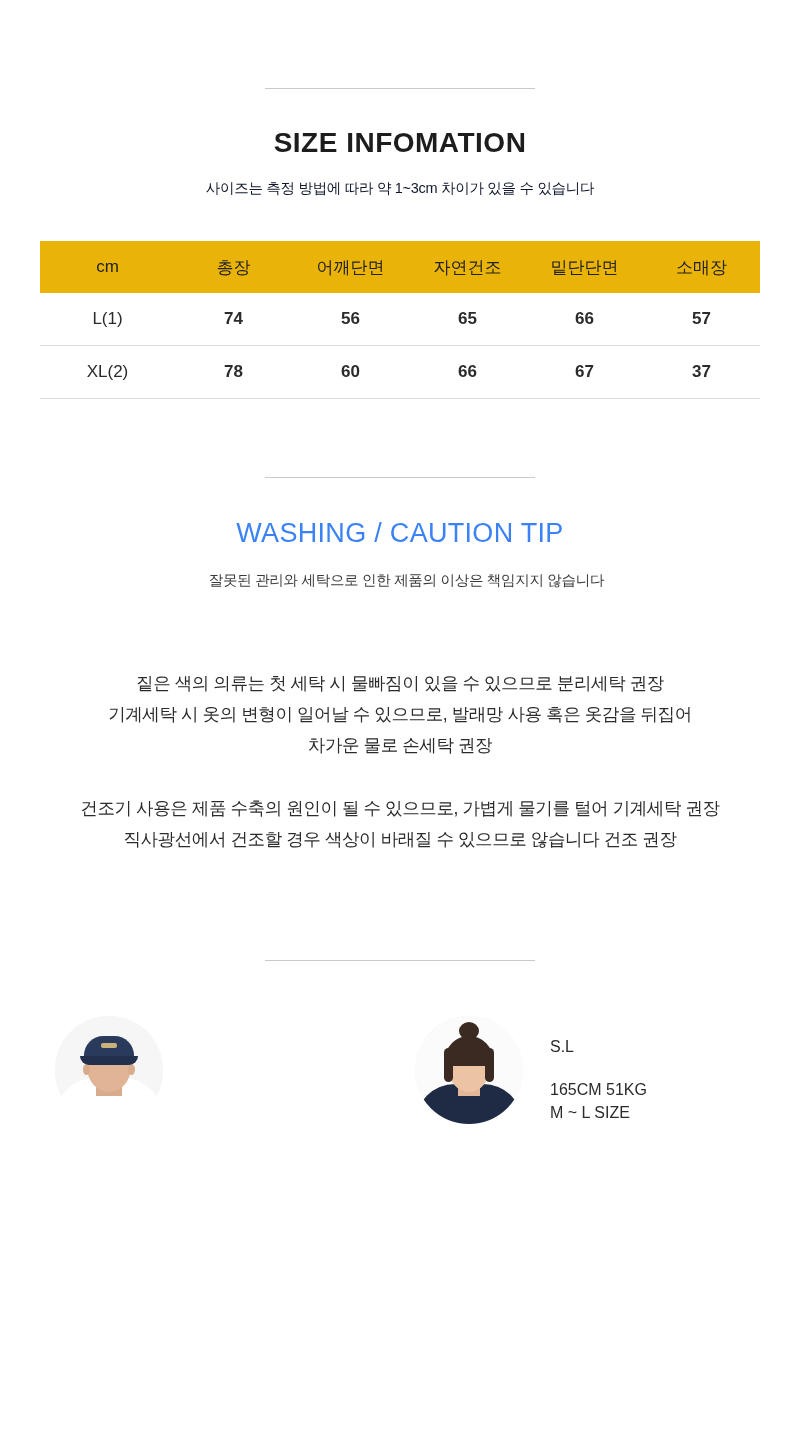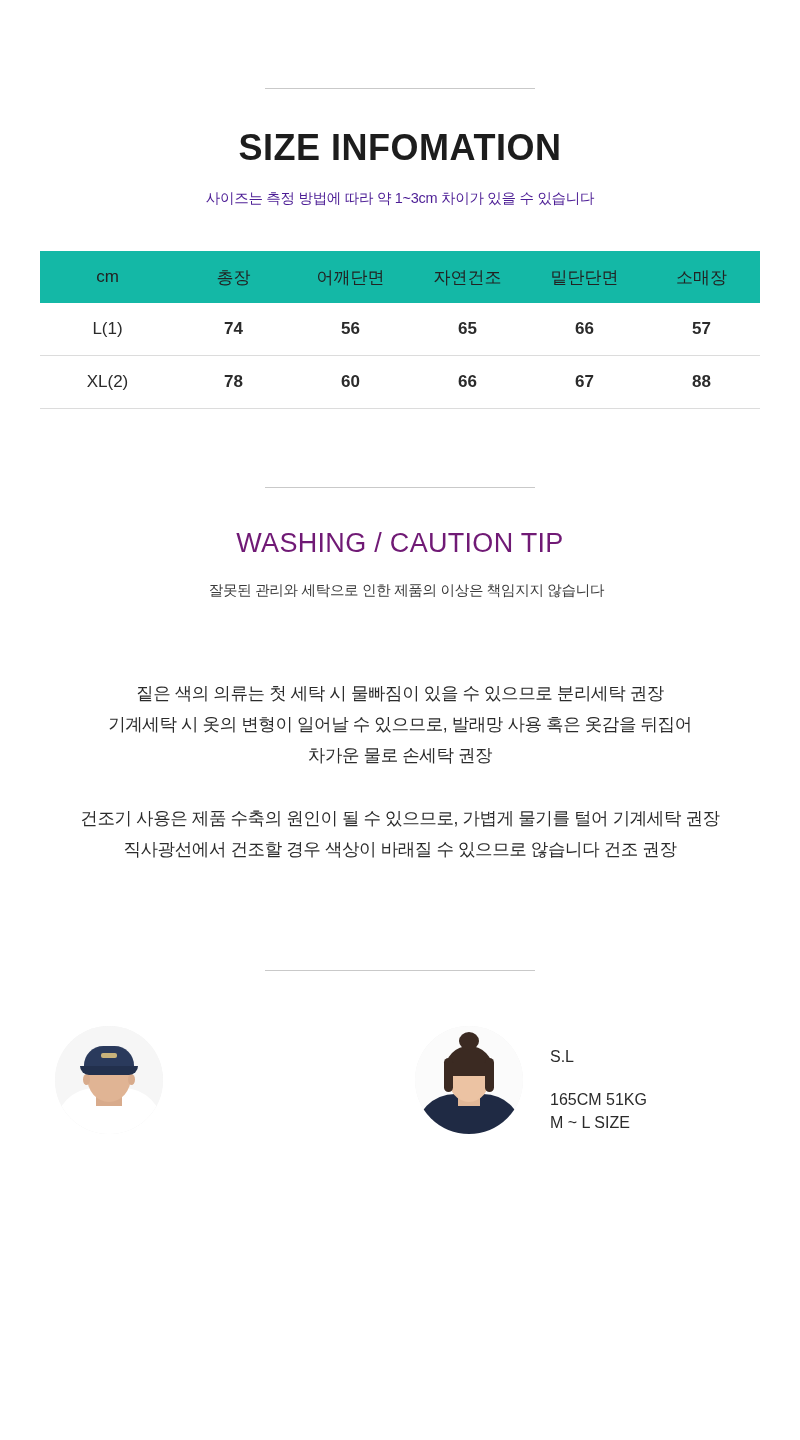--- a/index.html
+++ b/index.html
@@ -28,51 +28,51 @@
     background: #c9c9c9;
     margin: 0 auto;
   }
 
   
   .section-size {
     padding-top: 88px;
   }
   .heading {
     text-align: center;
-    font-size: 36px;
+    font-size: 28px;
     font-weight: bold;
     letter-spacing: 0.5px;
     color: #1d1d1d;
     margin-top: 38px;
   }
   .subheading {
     text-align: center;
     font-size: 14.5px;
-    color: #4c1d95;
+    color: #0f172a;
     margin-top: 20px;
     letter-spacing: -0.3px;
   }
 
   table.size-table {
     width: 720px;
     margin: 43px auto 0 auto;
     border-collapse: collapse;
     table-layout: fixed;
   }
   table.size-table th,
   table.size-table td {
     text-align: center;
     font-size: 17px;
     color: #2b2b2b;
     padding: 0;
     height: 52px;
     vertical-align: middle;
   }
   table.size-table thead tr {
-    background: #14b8a6;
+    background: #eab308;
   }
   table.size-table thead th {
     font-weight: normal;
     font-size: 17px;
     color: #222;
   }
   table.size-table tbody tr {
     border-bottom: 1px solid #dcdcdc;
   }
   table.size-table tbody td.label {
@@ -115,21 +115,21 @@
     display: inline-block;
   }
 
   
   .section-washing {
     margin-top: 78px;
   }
   .washing-heading {
     text-align: center;
     font-size: 27px;
-    color: #701a75;
+    color: #3b82f6;
     margin-top: 40px;
     letter-spacing: 0.3px;
   }
   .washing-sub {
     text-align: center;
     font-size: 14.5px;
     color: #3a3a3a;
     margin-top: 22px;
     letter-spacing: -0.3px;
     padding-left: 13px;
@@ -240,21 +240,21 @@
           <td class="value">65</td>
           <td class="value">66</td>
           <td class="value">57</td>
         </tr>
         <tr>
           <td class="label first-col">XL(2)</td>
           <td class="value">78</td>
           <td class="value">60</td>
           <td class="value">66</td>
           <td class="value">67</td>
-          <td class="value">88</td>
+          <td class="value">37</td>
         </tr>
       </tbody>
     </table>
   </div>
 
 
   <div class="section-washing">
     <div class="divider"></div>
     <div class="washing-heading">WASHING / CAUTION TIP</div>
     <div class="washing-sub">잘못된 관리와 세탁으로 인한 제품의 이상은 책임지지 않습니다</div>

